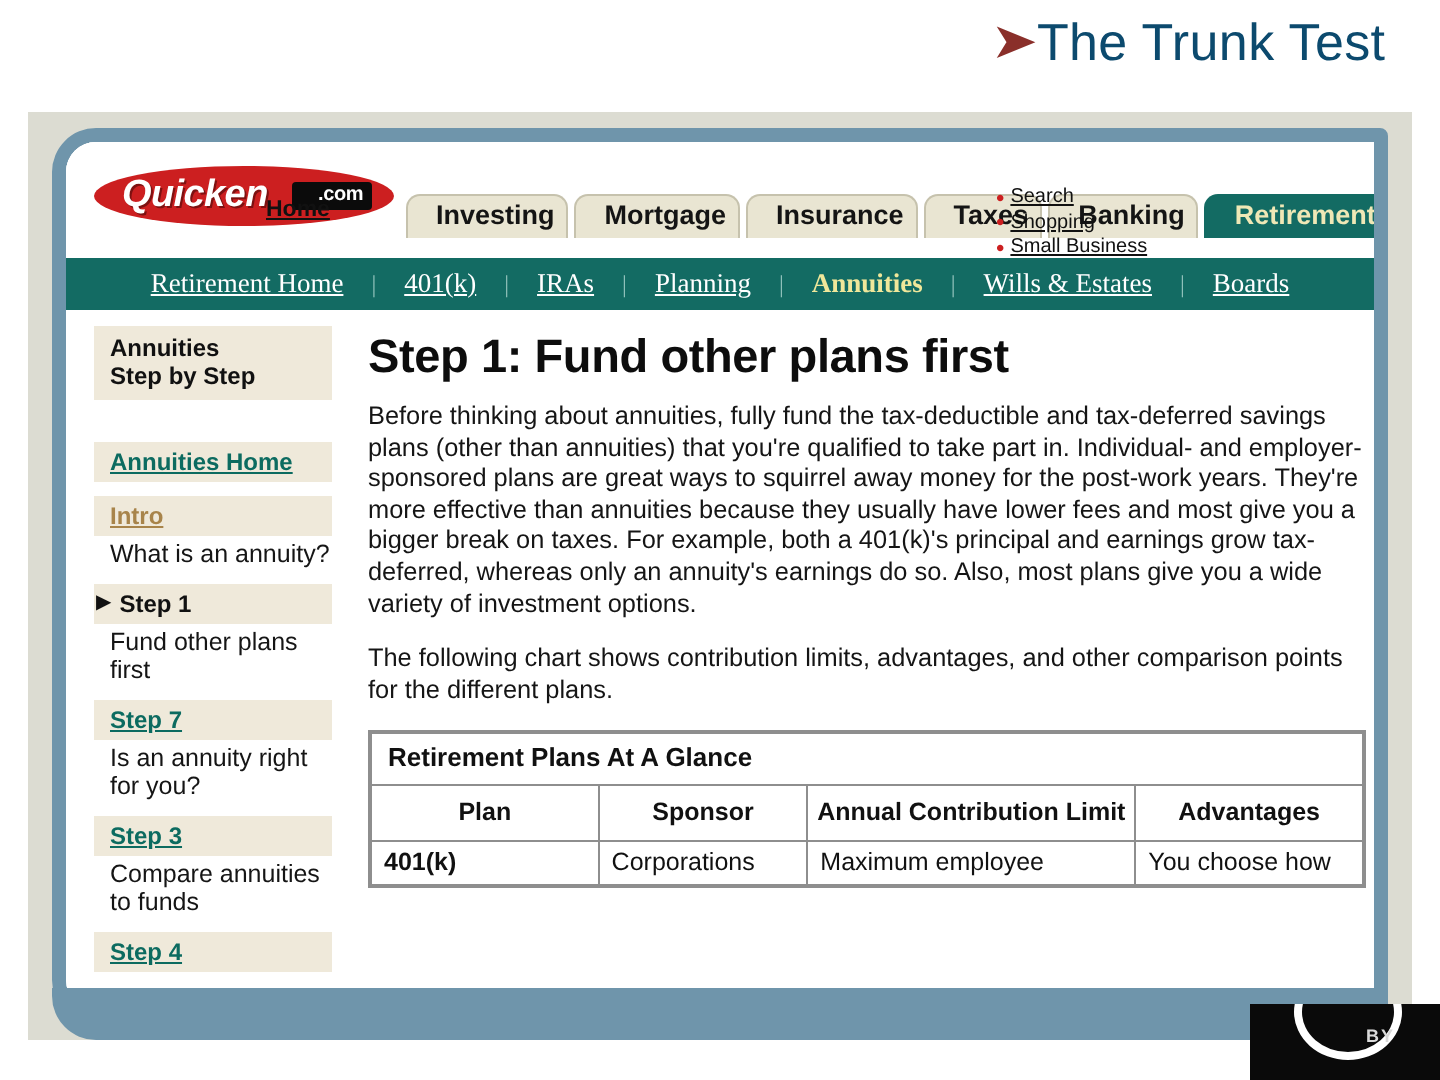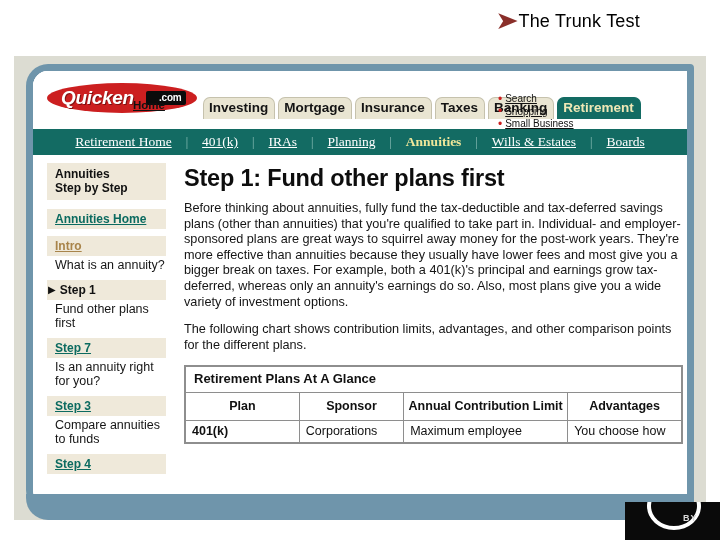--- a/index.html
+++ b/index.html
@@ -12,21 +12,21 @@
   
   .slide-title{
     position:absolute;left:498px;top:4px;width:215px;height:34px;
     display:flex;align-items:center;gap:2px;
   }
   .slide-title .bullet{
     color:#8a2f2a;font-size:22px;line-height:1;font-weight:bold;
     transform:scaleX(1.15);
   }
   .slide-title .ttext{
-    color:#000000;font-size:18px;line-height:1;letter-spacing:.2px;
+    color:#0c4a6e;font-size:26px;line-height:1;letter-spacing:.2px;
     white-space:nowrap;
   }
 
   
   .outer-frame{
     position:absolute;left:14px;top:56px;width:692px;height:464px;
     background:#dcdcd2;
   }
   
   .blue-frame{
@@ -66,21 +66,21 @@
   }
 
   .tabs{
     position:absolute;left:170px;top:26px;display:flex;align-items:flex-end;
     gap:3px;
   }
   .tab{
     background:#e9e5d2;border:1px solid #c6c2ad;border-bottom:none;
     border-top-left-radius:7px;border-top-right-radius:7px;
     font-size:13.5px;font-weight:bold;color:#141414;
-    padding:3px 6px 4px 5px;line-height:14px;white-space:nowrap;
+    padding:3px 6px 4px 14px;line-height:14px;white-space:nowrap;
   }
   .tab.active{background:#136b63;border-color:#136b63;color:#efe8b6;}
 
   .quicklinks{
     position:absolute;left:465px;top:22px;font-size:10px;line-height:11.5px;
     color:#111;
   }
   .quicklinks .ql{display:flex;align-items:center;gap:3px;margin-bottom:1px;}
   .quicklinks .dot{color:#cc1f20;font-size:12px;line-height:8px;}
   .quicklinks .qlt{text-decoration:underline;white-space:nowrap;}
@@ -102,21 +102,21 @@
   .content{position:relative;display:flex;background:#ffffff;}
   .sidebar{width:141px;flex:0 0 141px;padding:8px 0 0 14px;box-sizing:border-box;}
   .side-head{
     background:#efe9da;padding:4px 6px 5px 8px;font-size:12px;font-weight:bold;
     color:#111;line-height:14px;width:119px;box-sizing:border-box;
   }
   .side-link-strip{
     background:#efe9da;padding:3px 6px 3px 8px;width:119px;box-sizing:border-box;
     margin-top:7px;display:flex;align-items:center;gap:3px;
   }
-  .side-link-strip.first{margin-top:9px;}
+  .side-link-strip.first{margin-top:21px;}
   .side-link-strip .tri{
     color:#111;font-size:10px;line-height:10px;margin-left:-7px;margin-right:1px;
   }
   .side-link{
     font-size:12px;font-weight:bold;text-decoration:underline;white-space:nowrap;
   }
   .side-link.teal{color:#0c6b60;}
   .side-link.tan{color:#a8844a;}
   .side-link.current{color:#111;text-decoration:none;}
   .side-desc{

